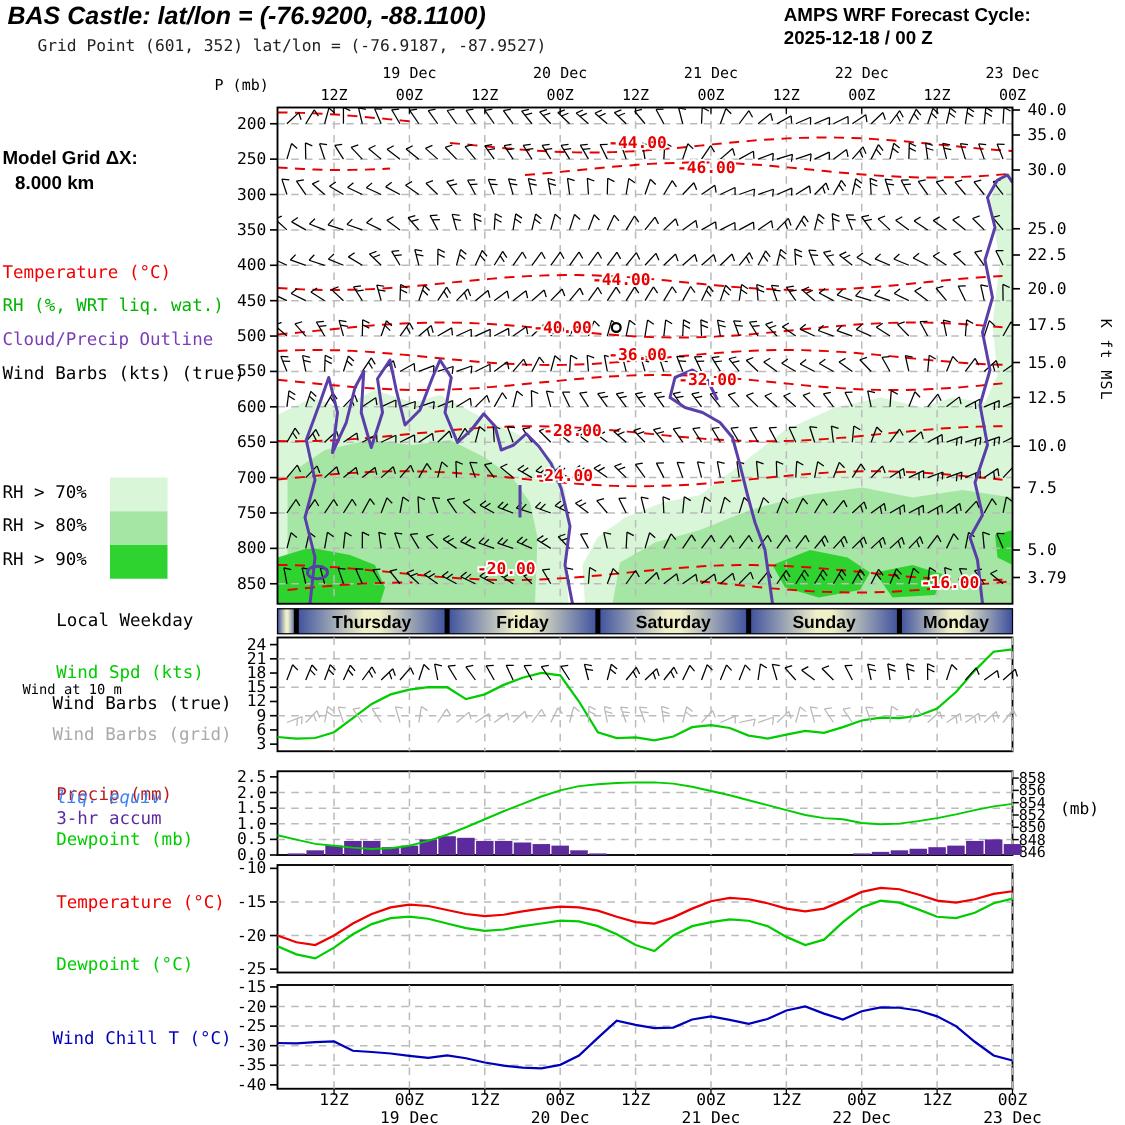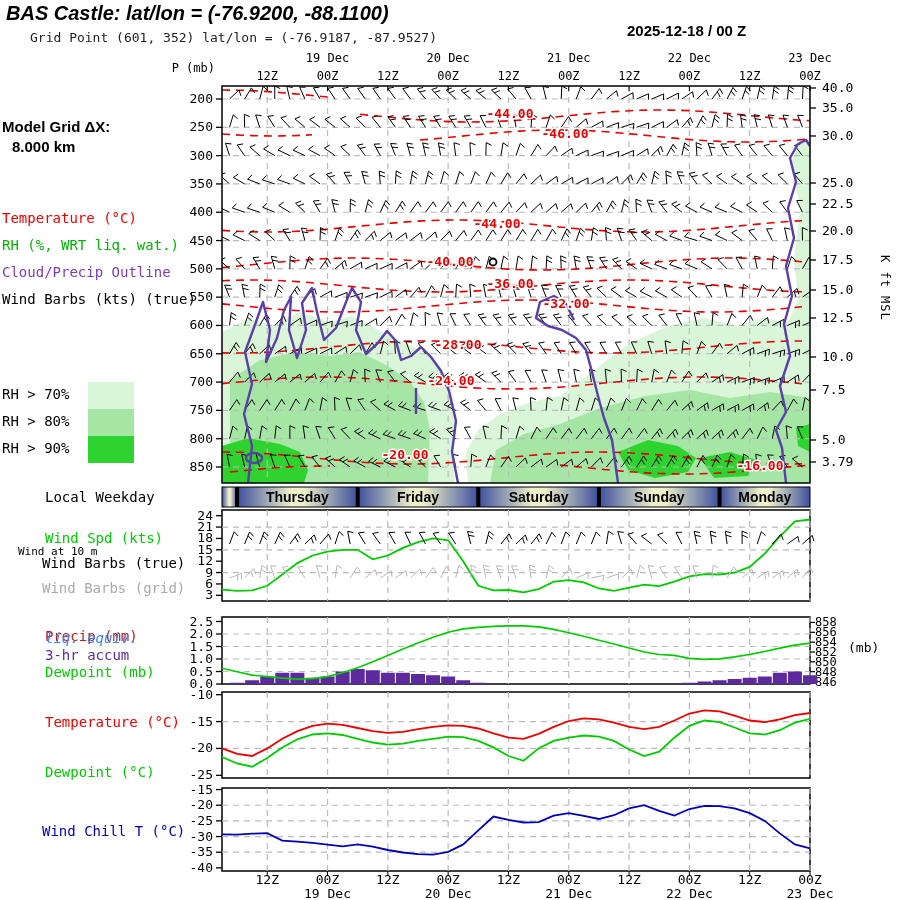--- a/index.html
+++ b/index.html
@@ -1825,20 +1825,21 @@
       <text x="810" y="884" font-family="DejaVu Sans Mono, monospace" font-size="13px" fill="#000" text-anchor="middle">00Z</text>
       <text x="327.53846153846155" y="898" font-family="DejaVu Sans Mono, monospace" font-size="13px" fill="#000" text-anchor="middle">19 Dec</text>
       <text x="448.1538461538462" y="898" font-family="DejaVu Sans Mono, monospace" font-size="13px" fill="#000" text-anchor="middle">20 Dec</text>
       <text x="568.7692307692307" y="898" font-family="DejaVu Sans Mono, monospace" font-size="13px" fill="#000" text-anchor="middle">21 Dec</text>
       <text x="689.3846153846154" y="898" font-family="DejaVu Sans Mono, monospace" font-size="13px" fill="#000" text-anchor="middle">22 Dec</text>
       <text x="810" y="898" font-family="DejaVu Sans Mono, monospace" font-size="13px" fill="#000" text-anchor="middle">23 Dec</text>
     </svg>
 
   <div class="abs title" style="left:6px;top:2px;">BAS Castle:  lat/lon = (-76.9200, -88.1100)</div>
   <div class="abs subtitle" style="left:30px;top:30px;">Grid Point (601, 352) lat/lon = (-76.9187, -87.9527)</div>
+  <div class="abs cycle" style="left:627px;top:4px;">AMPS WRF Forecast Cycle:</div>
   <div class="abs cycle" style="left:627px;top:22px;">2025-12-18 / 00  Z</div>
 
   <div class="abs bold" style="left:2px;top:118px;">Model Grid ΔX:</div>
   <div class="abs bold" style="left:12px;top:138px;">8.000 km</div>
 
   <div class="abs sidelabel" style="left: 2px; top: 210px; color: rgb(238, 0, 0);">Temperature (°C)</div>
   <div class="abs sidelabel" style="left: 2px; top: 237px; color: rgb(0, 180, 0);">RH (%, WRT liq. wat.)</div>
   <div class="abs sidelabel" style="left: 2px; top: 264px; color: rgb(122, 61, 184);">Cloud/Precip Outline</div>
   <div class="abs sidelabel" style="left: 2px; top: 291px; color: rgb(0, 0, 0);">Wind Barbs (kts) (true)</div>
 

